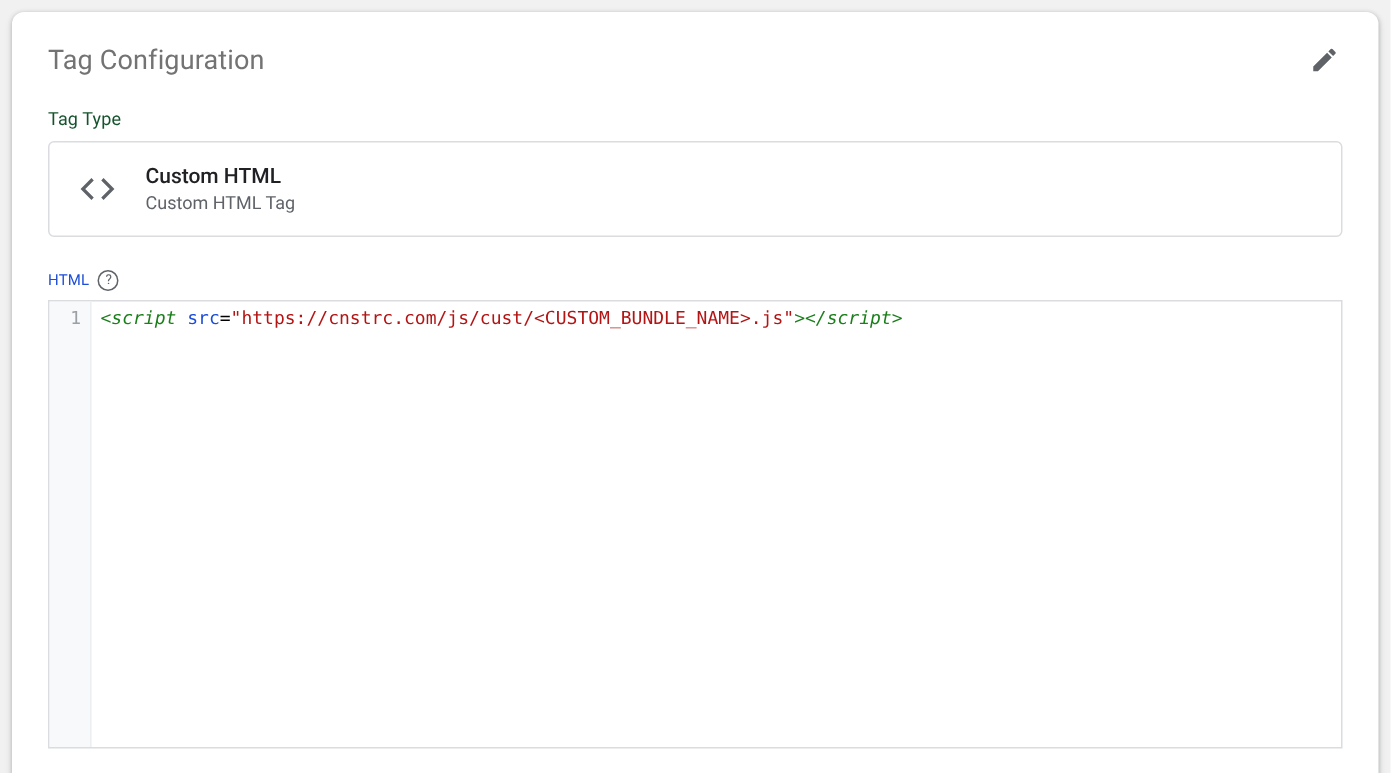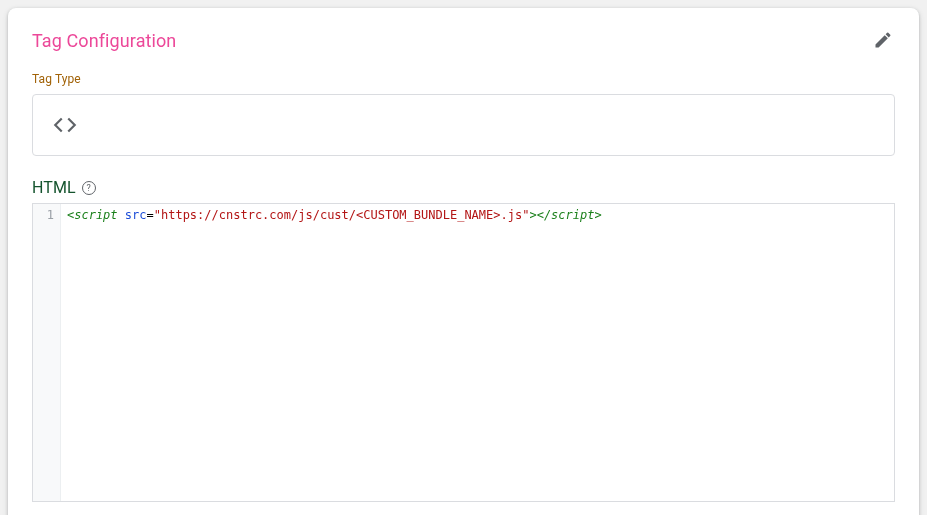--- a/index.html
+++ b/index.html
@@ -19,38 +19,38 @@
     }
     .card-header {
       display: flex;
       justify-content: space-between;
       align-items: center;
       margin-bottom: 20px;
     }
     .card-title {
       font-size: 18px;
       font-weight: 400;
-      color: #ec4899;
+      color: #737373;
       letter-spacing: 0.1px;
     }
     .edit-btn {
       width: 24px;
       height: 24px;
       border: none;
       background: transparent;
       cursor: pointer;
       display: flex;
       align-items: center;
       justify-content: center;
       padding: 0;
     }
     .edit-btn svg { fill: #5f6368; }
     .section-label {
       font-size: 12px;
-      color: #a16207;
+      color: #14532d;
       margin-bottom: 8px;
       letter-spacing: 0.1px;
     }
     .tag-type-box {
       border: 1px solid #dadce0;
       border-radius: 4px;
       padding: 14px 16px;
       display: flex;
       align-items: center;
       gap: 16px;
@@ -76,22 +76,22 @@
       color: #5f6368;
       line-height: 16px;
     }
     .html-label-row {
       display: flex;
       align-items: center;
       gap: 6px;
       margin-bottom: 6px;
     }
     .html-label {
-      font-size: 16px;
-      color: #14532d;
+      font-size: 10px;
+      color: #1d4ed8;
       letter-spacing: 0.1px;
     }
     .help-icon {
       width: 14px;
       height: 14px;
       border: 1.2px solid #5f6368;
       border-radius: 50%;
       font-size: 9px;
       color: #5f6368;
       display: flex;
@@ -142,20 +142,24 @@
 
   <div class="section-label">Tag Type</div>
 
   <div class="tag-type-box">
     <div class="tag-icon">
       <svg width="26" height="26" viewBox="0 0 24 24">
           <polyline points="9 6 3 12 9 18"></polyline>
           <polyline points="15 6 21 12 15 18"></polyline>
         </svg>
     </div>
+    <div class="tag-type-text">
+      <div class="tag-type-name">Custom HTML</div>
+      <div class="tag-type-sub">Custom HTML Tag</div>
+    </div>
   </div>
 
   <div class="html-label-row">
     <span class="html-label">HTML</span>
     <span class="help-icon">?</span>
   </div>
 
   <div class="code-editor">
     <div class="gutter">
       <div>1</div>

